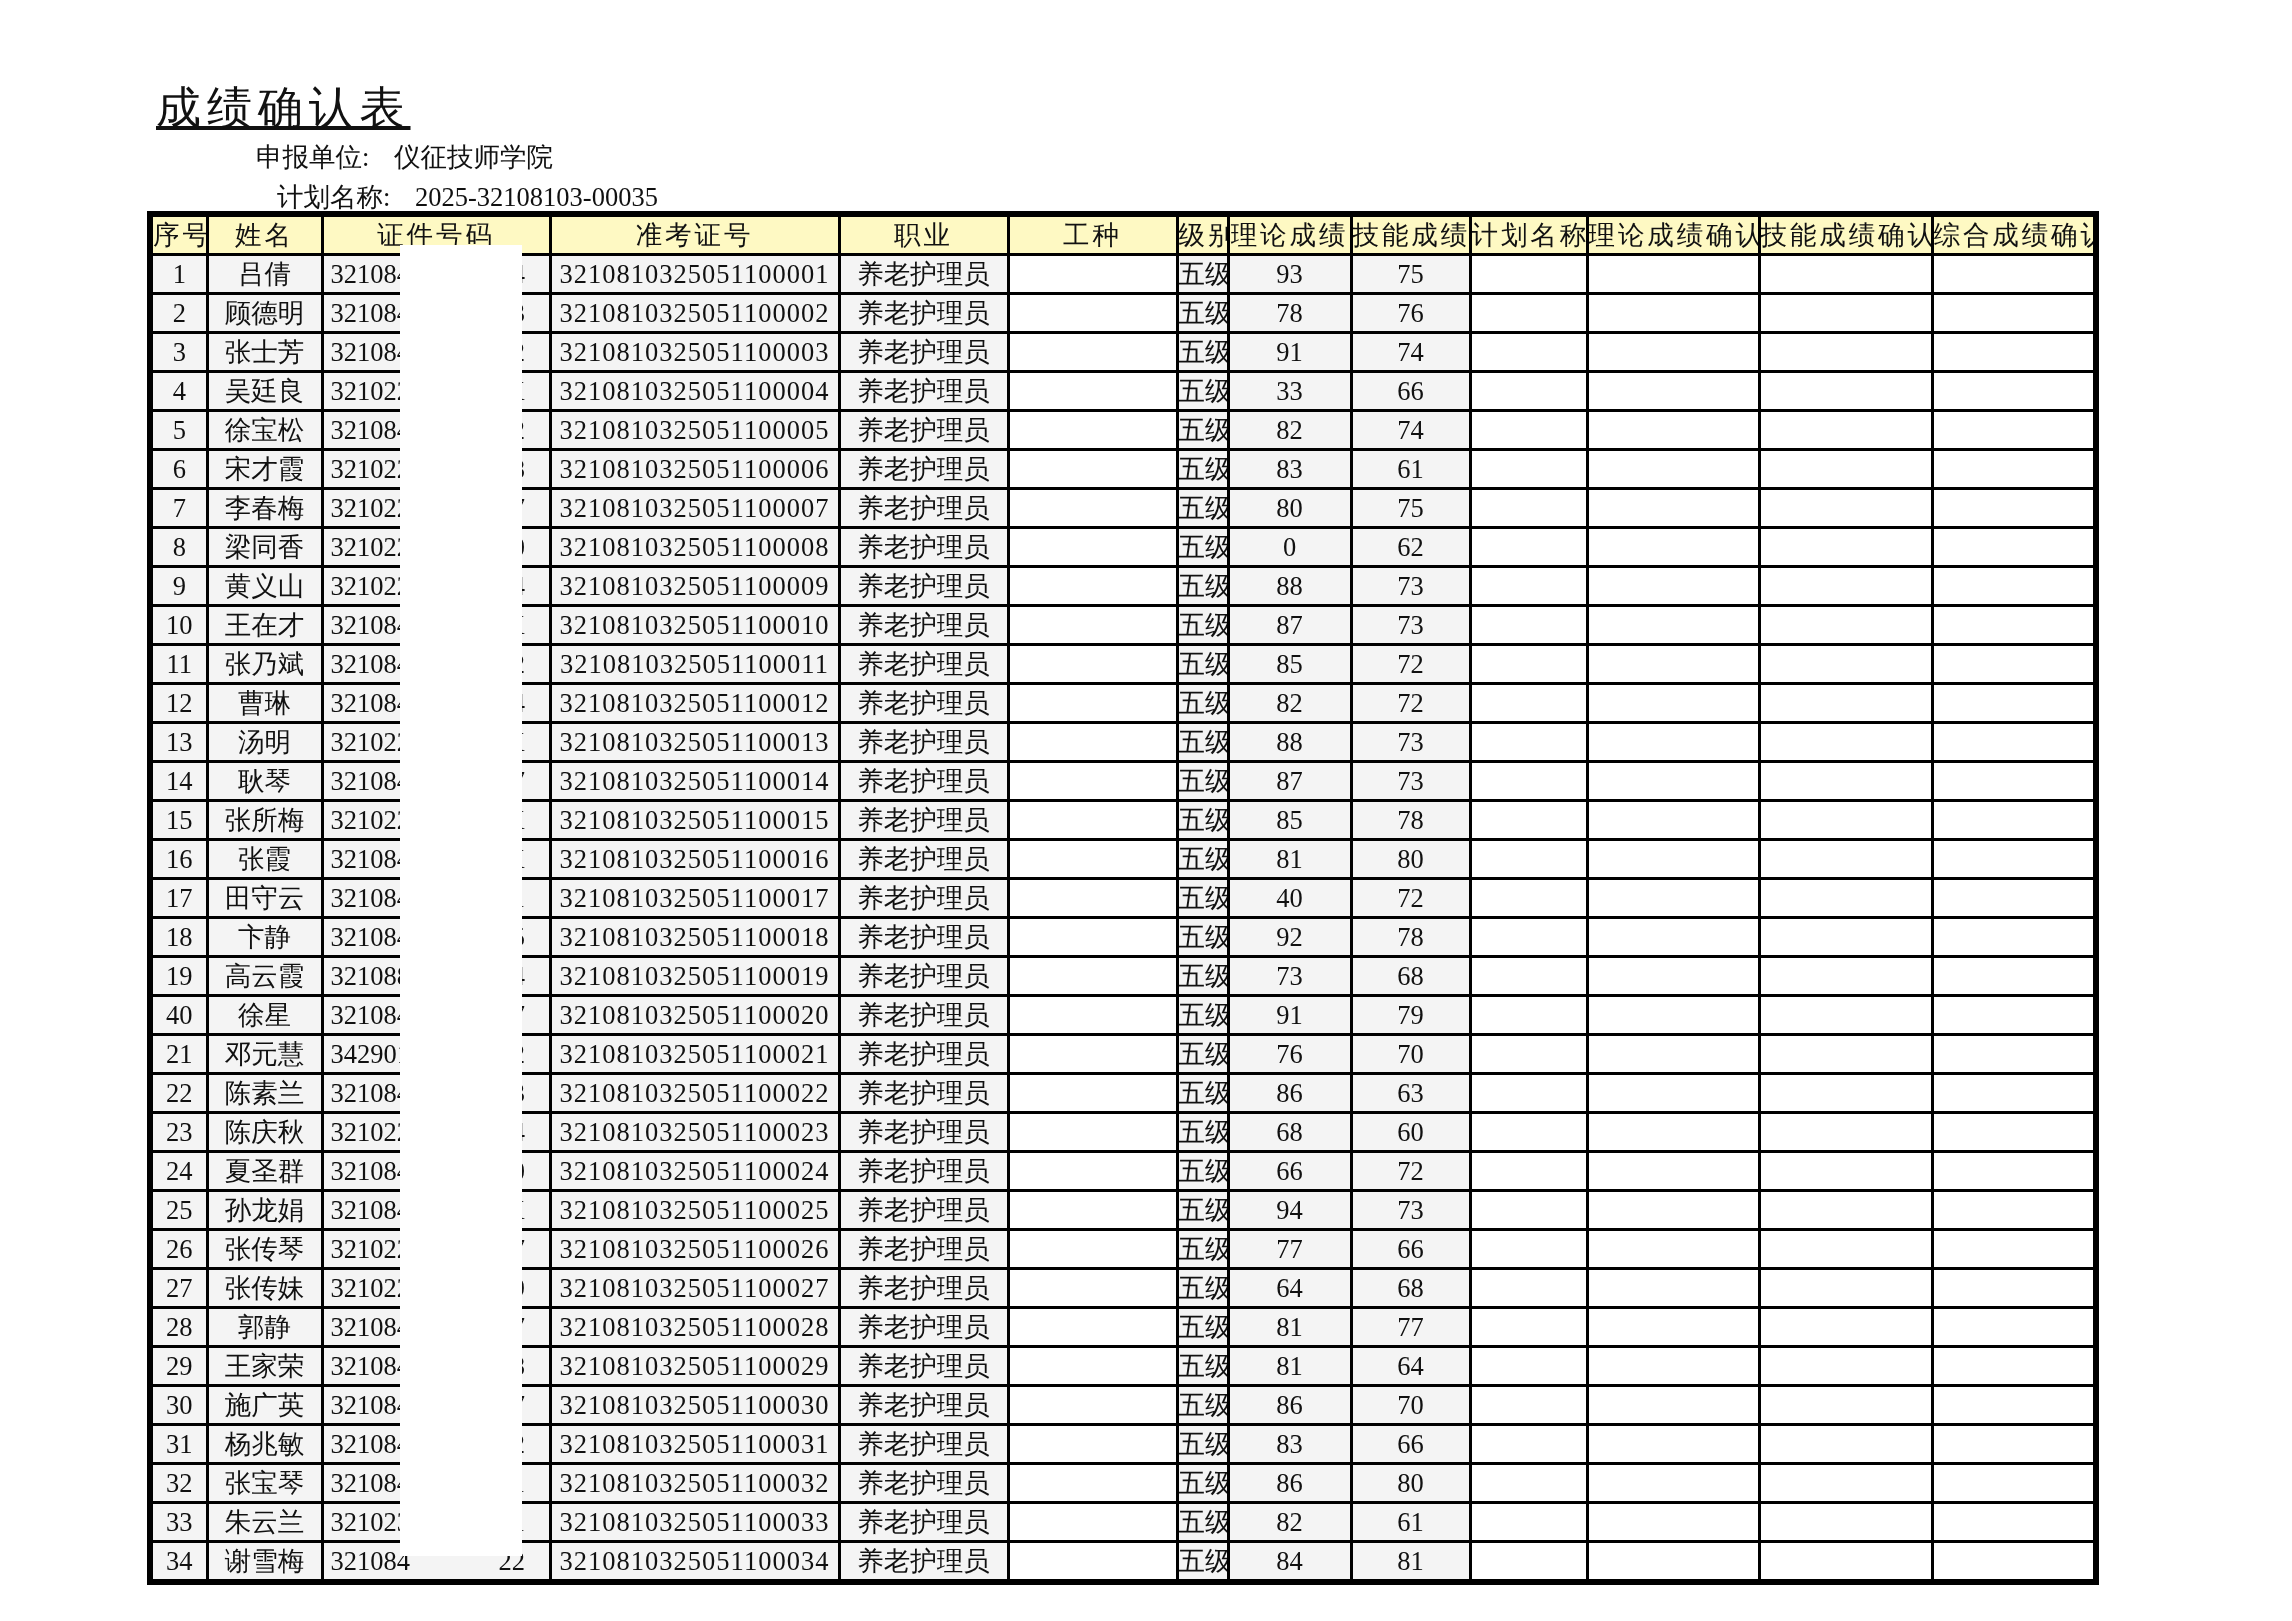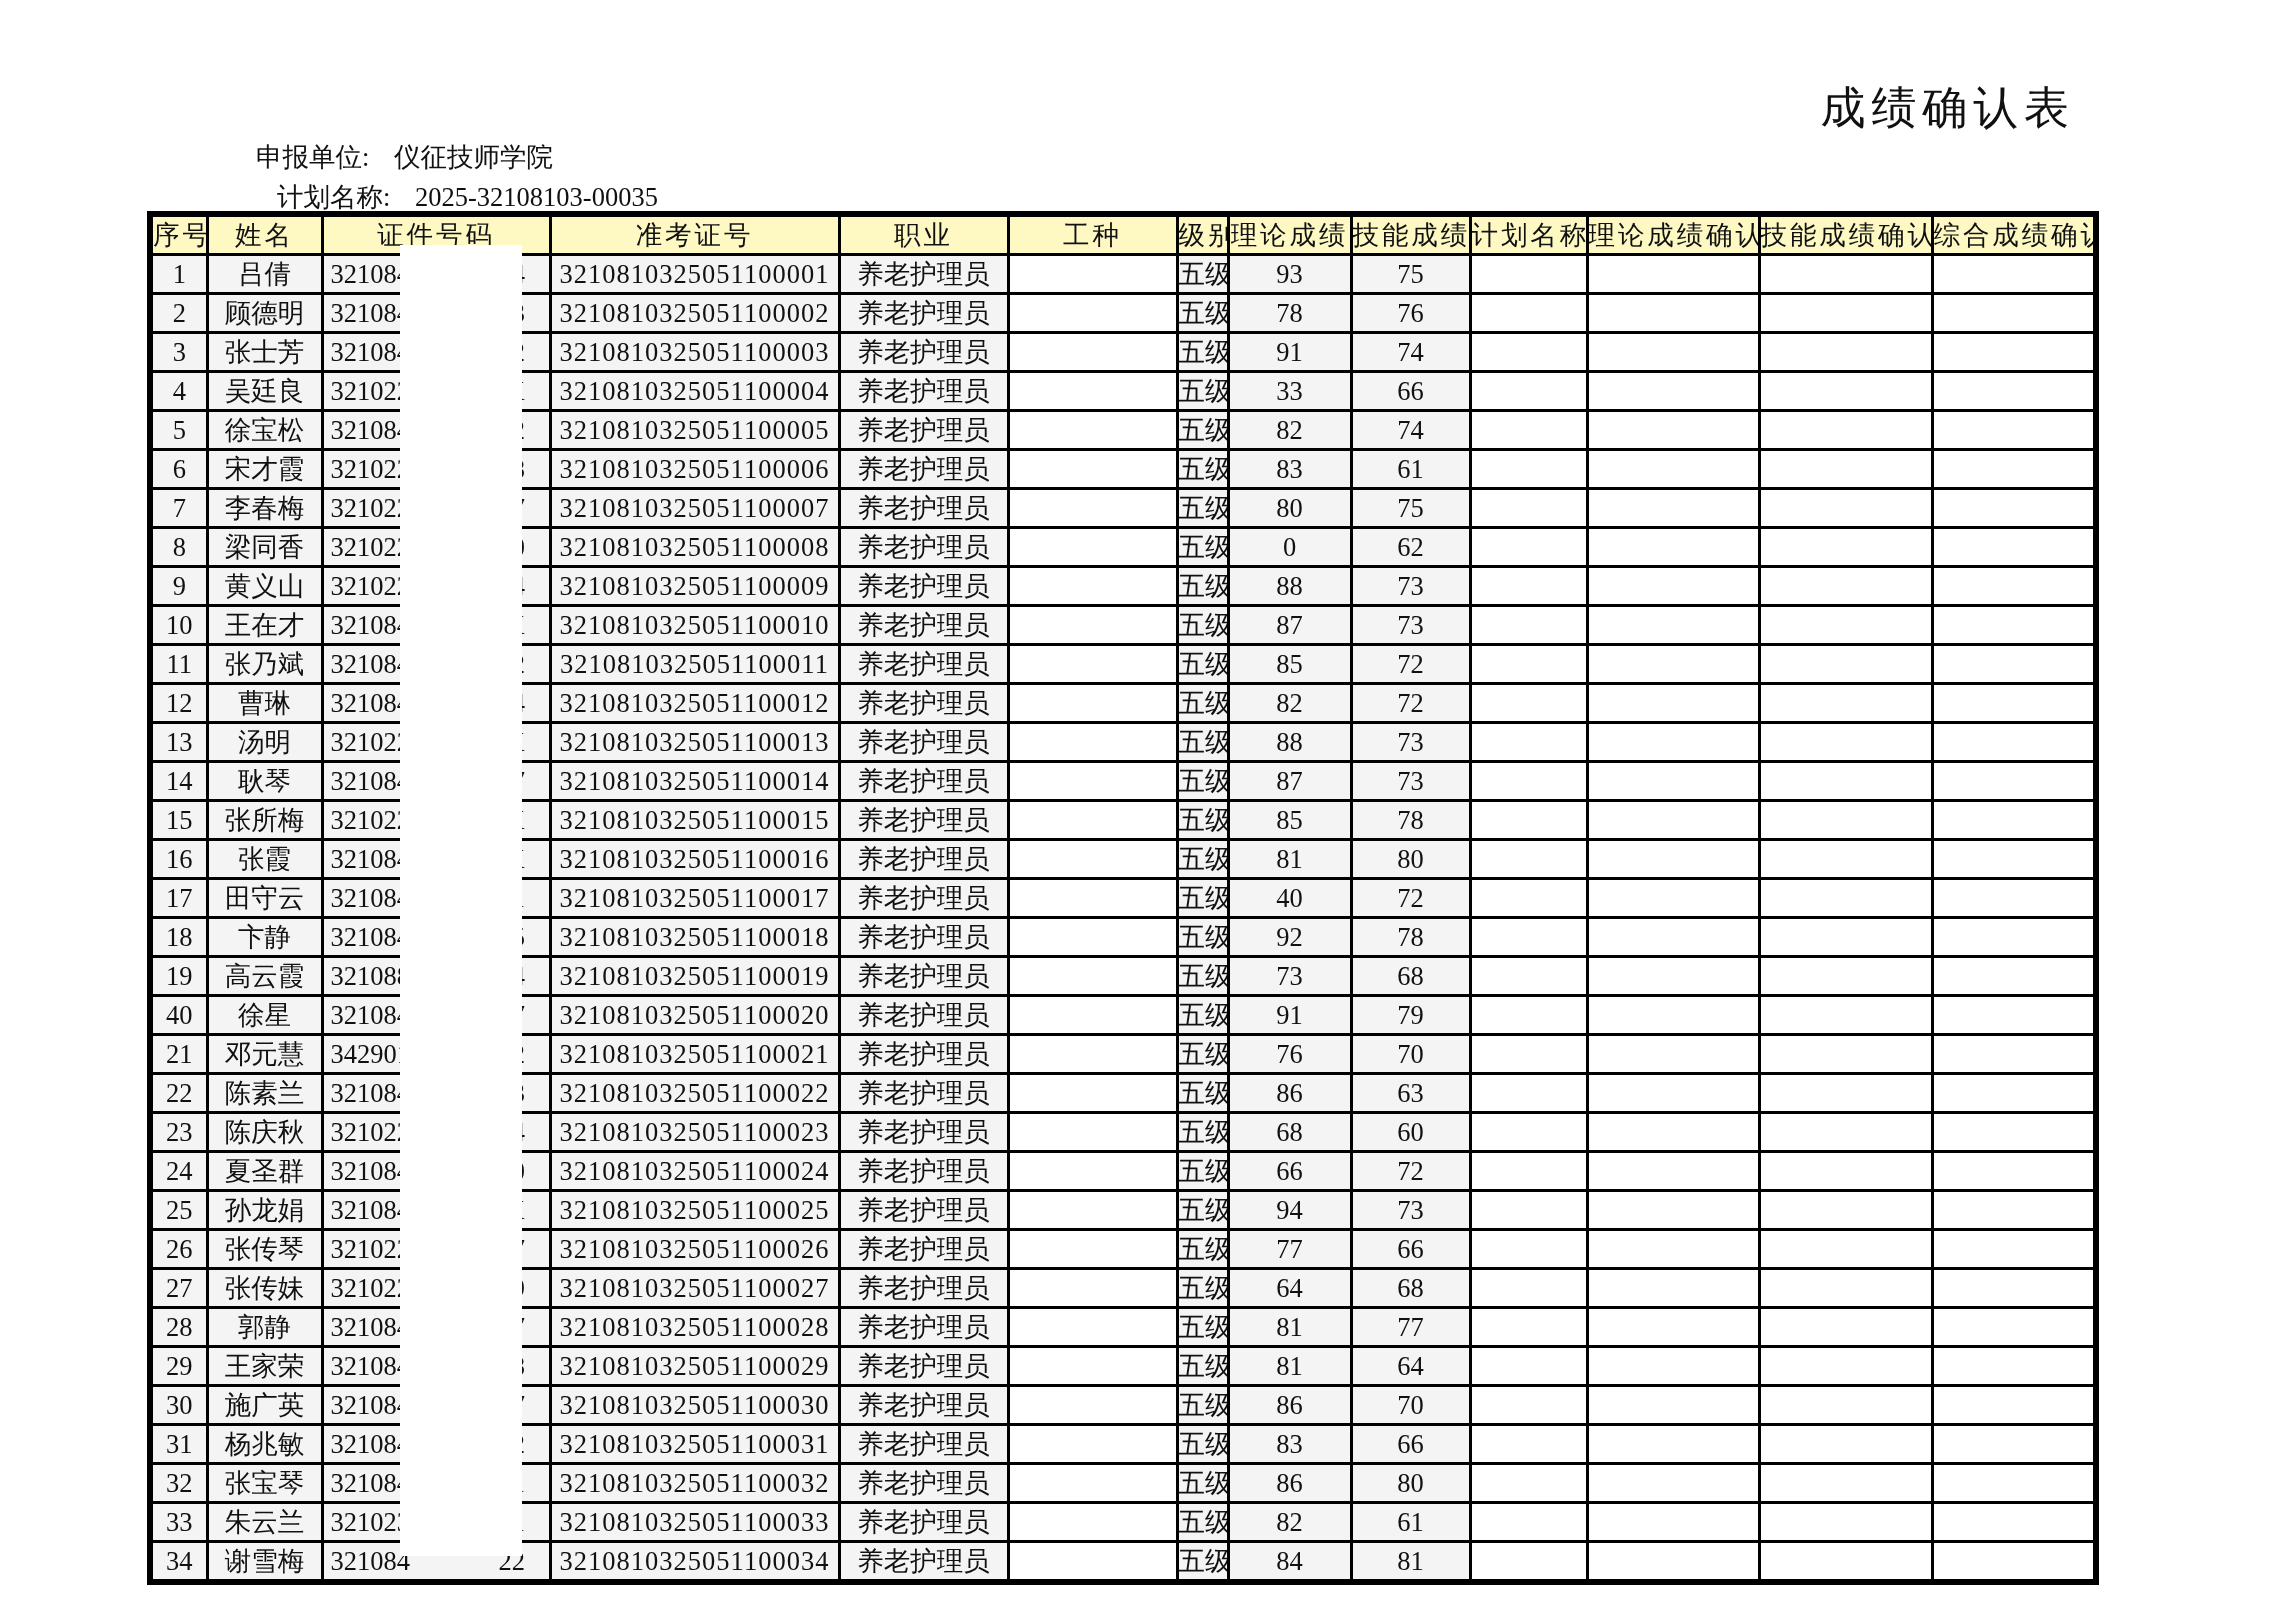--- a/index.html
+++ b/index.html
@@ -5,22 +5,22 @@
   html,body{margin:0;padding:0;}
   body{
     width:2293px;height:1621px;
     background:#ffffff;
     font-family:"Liberation Serif","DejaVu Serif",serif;
     color:#111111;
     position:relative;
     overflow:hidden;
   }
   .title{
-    position:absolute;left:131px;top:78px;width:1944px;
-    text-align:right;font-size:45px;letter-spacing:5.9px;
+    position:absolute;left:156px;top:78px;width:1944px;
+    text-align:left;font-size:45px;letter-spacing:5.9px;text-decoration:underline;
   }
   .meta-line{position:absolute;left:256px;font-size:26.5px;white-space:nowrap;}
   .meta-line .label{display:inline-block;width:138px;}
   #meta-unit{top:139px;}
   #meta-plan{top:179px;margin-left:21px;}
   .tablewrap{position:absolute;left:147px;top:211px;width:1944px;}
   table{
     border-collapse:collapse;table-layout:fixed;
     width:1944px;height:1351px;
     border:6.9px solid #000;

